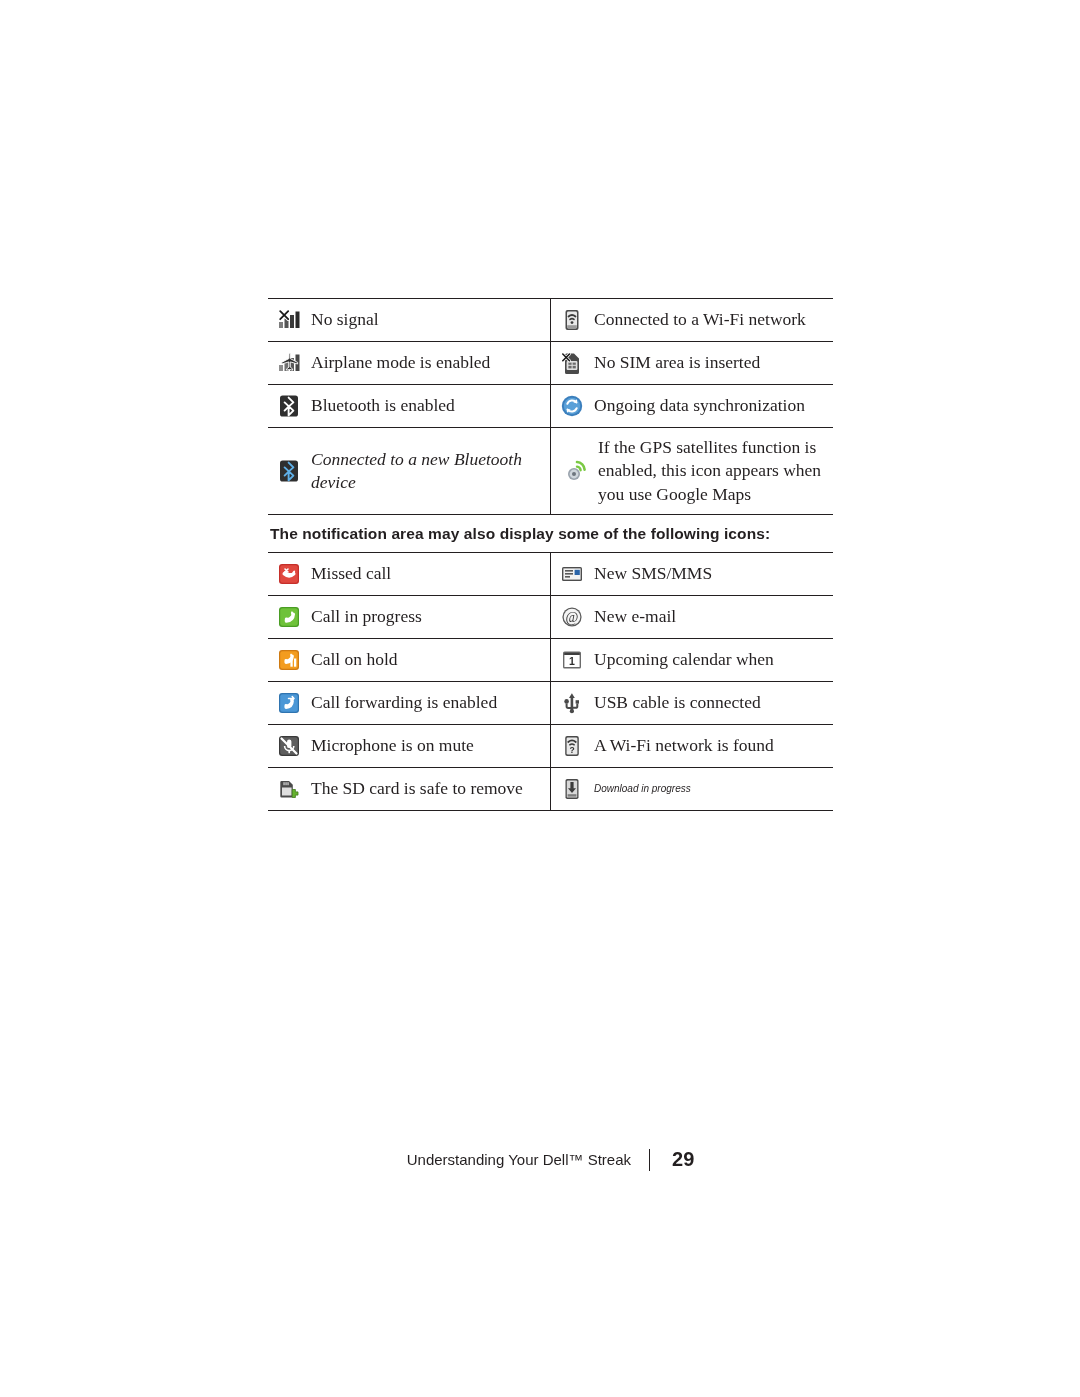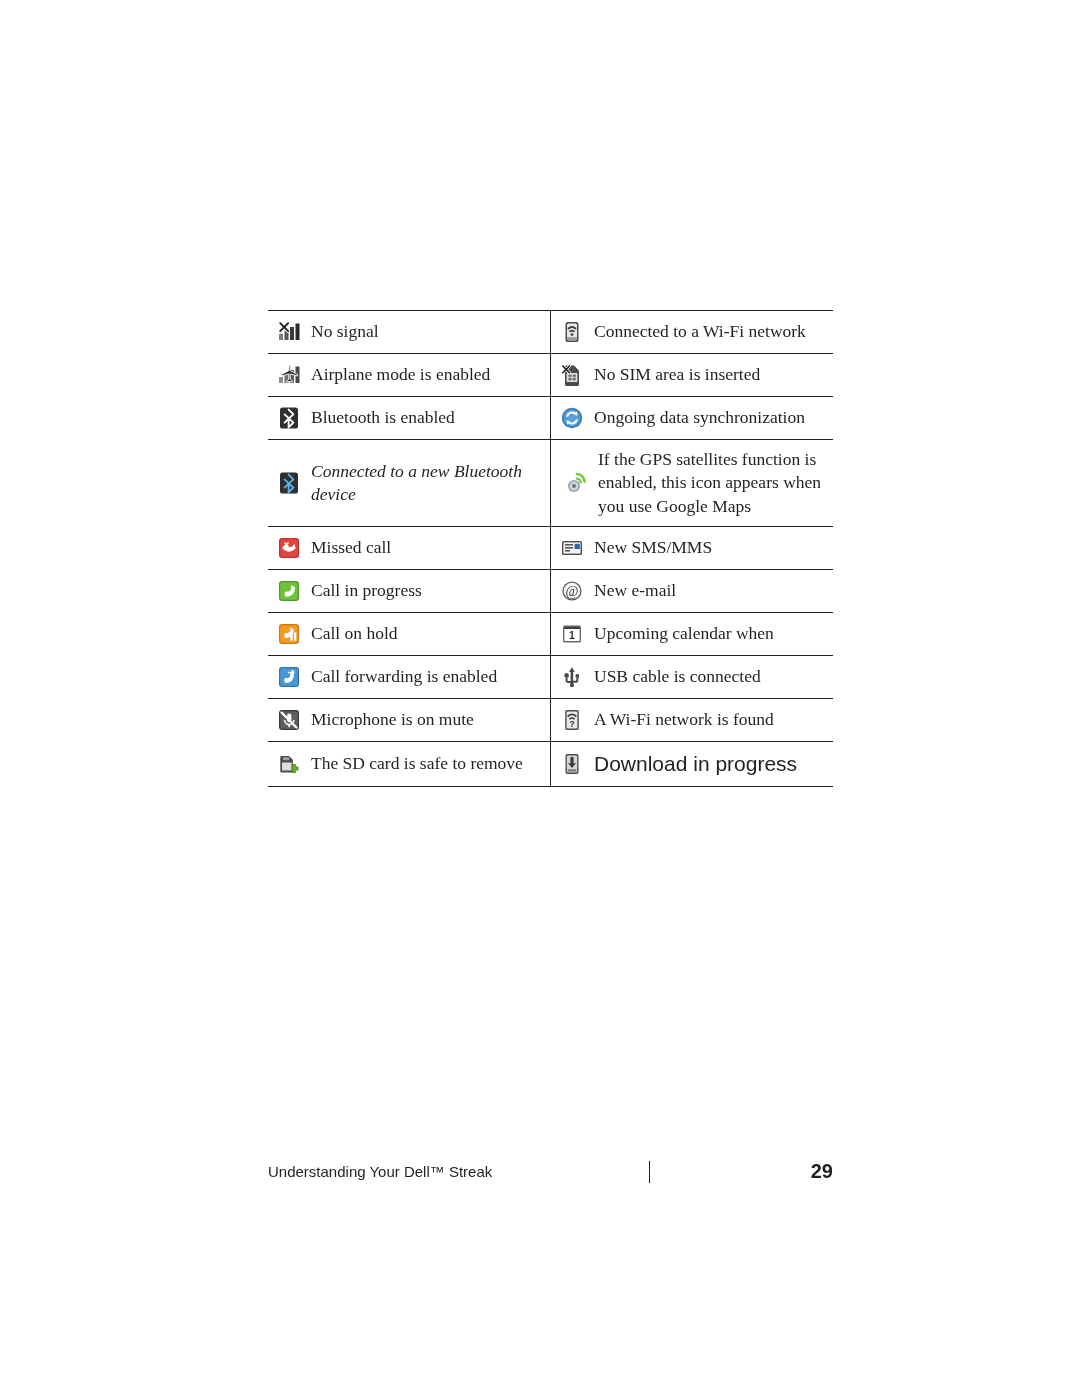--- a/index.html
+++ b/index.html
@@ -9,21 +9,21 @@
   }
   body {
     width: 1080px;
     height: 1397px;
     position: relative;
     font-family: "Liberation Serif", serif;
     color: #000000;
   }
   .page {
     position: absolute;
-    left: 0; top: 12px;
+    left: 0; top: 0;
     width: 1080px;
     height: 1025px;
   }
   .icon-table {
     position: absolute;
     left: 268px;
     top: 298px;
     width: 565px;
     border-collapse: collapse;
   }
@@ -50,21 +50,22 @@
     align-items: center;
   }
   .cell-text {
     font-family: "Liberation Serif", serif;
     font-size: 17.5px;
     line-height: 1.33;
     color: #231f20;
   }
   .cell-text.sans {
     font-family: "Liberation Sans", sans-serif;
-    font-size: 21px;
+    font-size: 10px;
+    font-style: italic;
   }
   td.left-col { width: 282px; }
   td.right-col { width: 282px; }
 
   .section-head td {
     padding: 10px 4px 9px 2px;
   }
   .section-head-text {
     font-family: "Liberation Sans", sans-serif;
     font-weight: bold;
@@ -84,21 +85,21 @@
   .ico svg { display: block; }
 
   
   .footer {
     position: absolute;
     left: 268px;
     top: 1148px;
     width: 565px;
     display: flex;
     align-items: center;
-    justify-content: space-between;
+    justify-content: center;
     font-family: "Liberation Sans", sans-serif;
   }
   .footer-title {
     font-size: 15px;
     color: #231f20;
   }
   .footer-sep {
     width: 1px;
     height: 22px;
     background: #231f20;
@@ -249,20 +250,25 @@
                 <circle cx="11" cy="16" r="6" fill="#9aa3ad"></circle>
                 <circle cx="11" cy="16" r="4.4" fill="#cfd6dc"></circle>
                 <circle cx="11" cy="16" r="2" fill="#6d757e"></circle>
               </svg>
             </span>
             <span class="cell-text" style="max-width:230px;">If the GPS satellites function is enabled, this icon appears when you use Google Maps</span>
           </div>
         </td>
       </tr>
 
+      <tr class="section-head">
+        <td colspan="2">
+          <div class="section-head-text">The notification area may also display some of the following icons:</div>
+        </td>
+      </tr>
 
       <tr>
         <td class="left-col divider">
           <div class="cell">
             <span class="ico">
               <svg width="26" height="26" viewBox="0 0 26 26">
                 <rect x="3" y="3" width="20" height="20" rx="3" fill="#c62f2a"></rect>
                 <rect x="4.2" y="4.2" width="17.6" height="17.6" rx="2.4" fill="#e0483f"></rect>
                 <path d="M7 14.5 q-1.2 -1.5 0 -2.6 q5.9 -5.2 12 0 q1.2 1.1 0 2.6 l-1.9 1.6 q-1 0.7 -1.9 -0.3 l-0.9 -1.3 q-0.4 -0.6 -1.2 -0.6 h-2.2 q-0.8 0 -1.2 0.6 l-0.9 1.3 q-0.9 1 -1.9 0.3 z" fill="#ffffff" transform="rotate(180 13 13)"></path>
                 <path d="M9 8 L12 11 M12 8 L9 11" stroke="#ffffff" stroke-width="1.6" stroke-linecap="round"></path>

